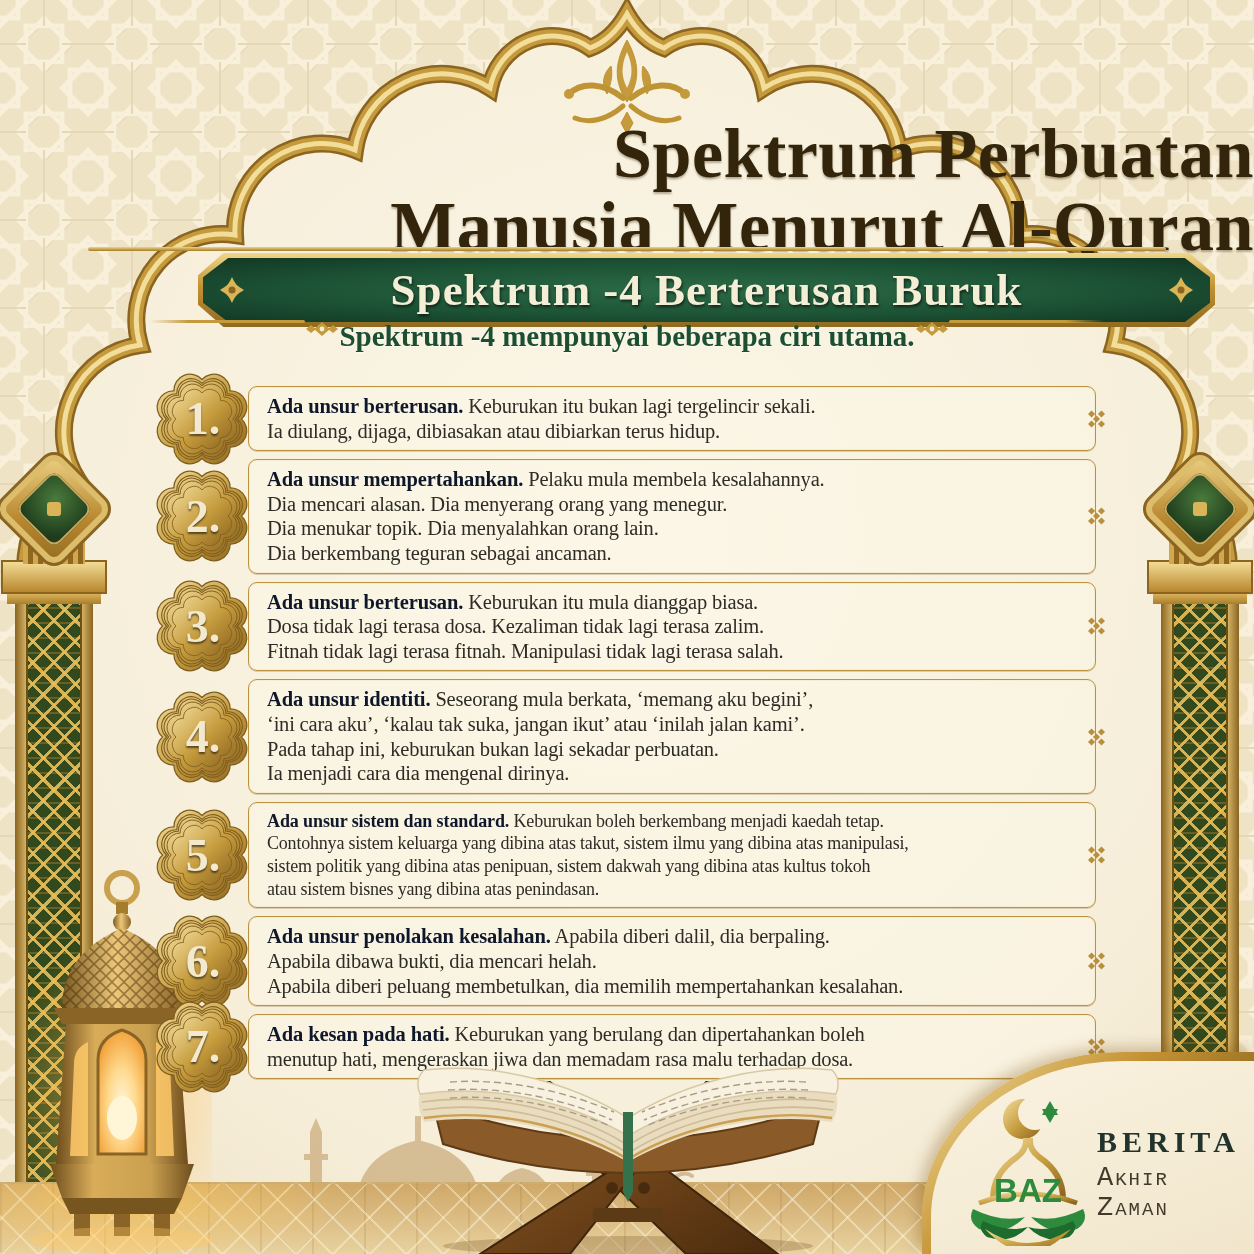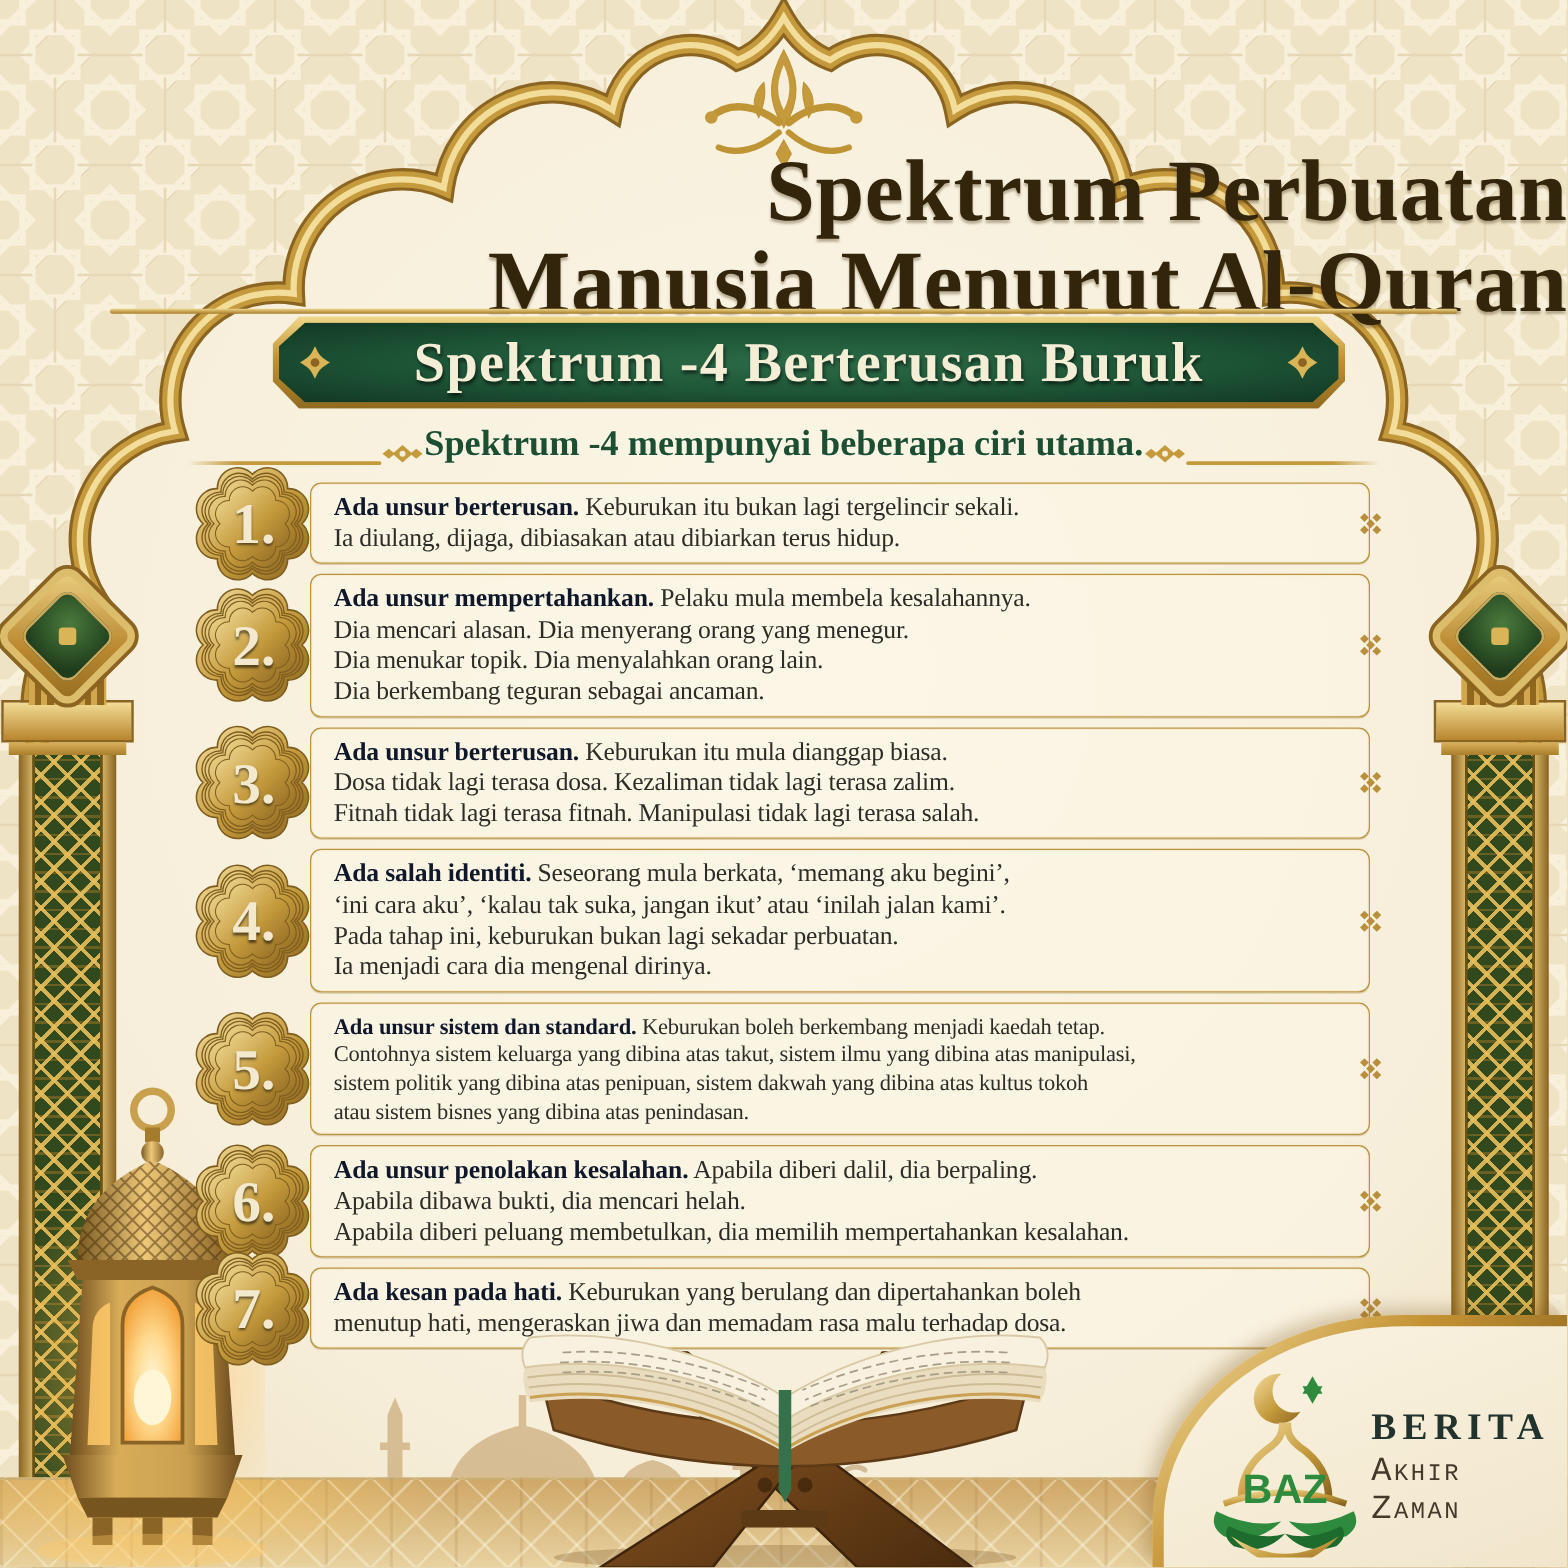--- a/index.html
+++ b/index.html
@@ -51,34 +51,34 @@
   .lantern{position:absolute;left:28px;top:856px;z-index:5;}
   .quran{position:absolute;left:358px;top:1040px;z-index:7;}
 
   
   .fleur{position:absolute;top:36px;left:50%;transform:translateX(-50%);z-index:6;}
   .title{position:absolute;top:118px;left:0;width:100%;text-align:right;z-index:6;
     font-weight:bold;font-size:70px;line-height:1.04;color:#33250b;letter-spacing:.5px;
     text-shadow:0 2px 2px rgba(60,40,5,.35);}
   .gold-rule{position:absolute;top:247px;left:88px;right:88px;height:4px;z-index:6;
     background:linear-gradient(180deg,#eed489,#a57c28);border-radius:2px;}
-  .banner{position:absolute;top:253px;left:198px;width:858px;height:74px;z-index:6;
+  .banner{position:absolute;top:253px;left:198px;width:1017px;height:74px;z-index:6;
     clip-path:polygon(2.5% 0%,97.5% 0%,100% 30%,100% 70%,97.5% 100%,2.5% 100%,0% 70%,0% 30%);
-    background:linear-gradient(180deg,#f0d78a,#c49233 45%,#8f6a20);padding:5px;box-sizing:border-box;margin-left:20px;}
+    background:linear-gradient(180deg,#f0d78a,#c49233 45%,#8f6a20);padding:5px;box-sizing:border-box;}
   .banner-core{width:100%;height:100%;
     clip-path:polygon(2.5% 0%,97.5% 0%,100% 30%,100% 70%,97.5% 100%,2.5% 100%,0% 70%,0% 30%);
     background:radial-gradient(ellipse at center,#2c6b47 0%,#1d5436 55%,#123723 100%);
     display:flex;align-items:center;justify-content:center;position:relative;}
   .banner-text{font-weight:bold;font-size:45px;color:#f5eed6;letter-spacing:1px;
     text-shadow:1px 2px 3px rgba(0,0,0,.6);}
   .banner-orn{position:absolute;top:50%;transform:translateY(-50%);}
   .banner-orn.l{left:14px;} .banner-orn.r{right:14px;}
 
-  .subtitle-row{position:absolute;top:339px;left:150px;right:150px;z-index:6;
-    display:flex;align-items:flex-end;}
+  .subtitle-row{position:absolute;top:320px;left:150px;right:150px;z-index:6;
+    display:flex;align-items:flex-start;}
   .sub-line{flex:1;height:3px;border-radius:2px;}
   .sub-line.l{background:linear-gradient(90deg,rgba(196,154,60,0),#c49a3c 25%,#c49a3c);}
   .sub-line.r{background:linear-gradient(270deg,rgba(196,154,60,0),#c49a3c 25%,#c49a3c);}
   .subtitle{font-weight:bold;font-size:29px;color:#1c4f31;white-space:nowrap;
     text-shadow:0 1px 1px rgba(255,255,255,.6);}
 
   
   .items{position:absolute;top:386px;left:148px;width:948px;z-index:6;
     display:flex;flex-direction:column;gap:8px;}
   .row{position:relative;}
@@ -398,21 +398,21 @@
     </div>
 
     <div class="row">
       <div class="badge">
         <svg width="104" height="104" viewBox="0 0 100 100">
             <use href="#foil-full"></use>
           </svg>
         <div class="badge-num">4.</div>
       </div>
       <div class="panel">
-        <p class="ptext"><strong>Ada salah identiti.</strong> <span class="pbody">Seseorang mula berkata, ‘memang aku begini’,
+        <p class="ptext"><strong>Ada unsur identiti.</strong> <span class="pbody">Seseorang mula berkata, ‘memang aku begini’,
 ‘ini cara aku’, ‘kalau tak suka, jangan ikut’ atau ‘inilah jalan kami’.
 Pada tahap ini, keburukan bukan lagi sekadar perbuatan.
 Ia menjadi cara dia mengenal dirinya.</span></p>
       </div>
     </div>
 
     <div class="row compact">
       <div class="badge">
         <svg width="104" height="104" viewBox="0 0 100 100">
             <use href="#foil-full"></use>

